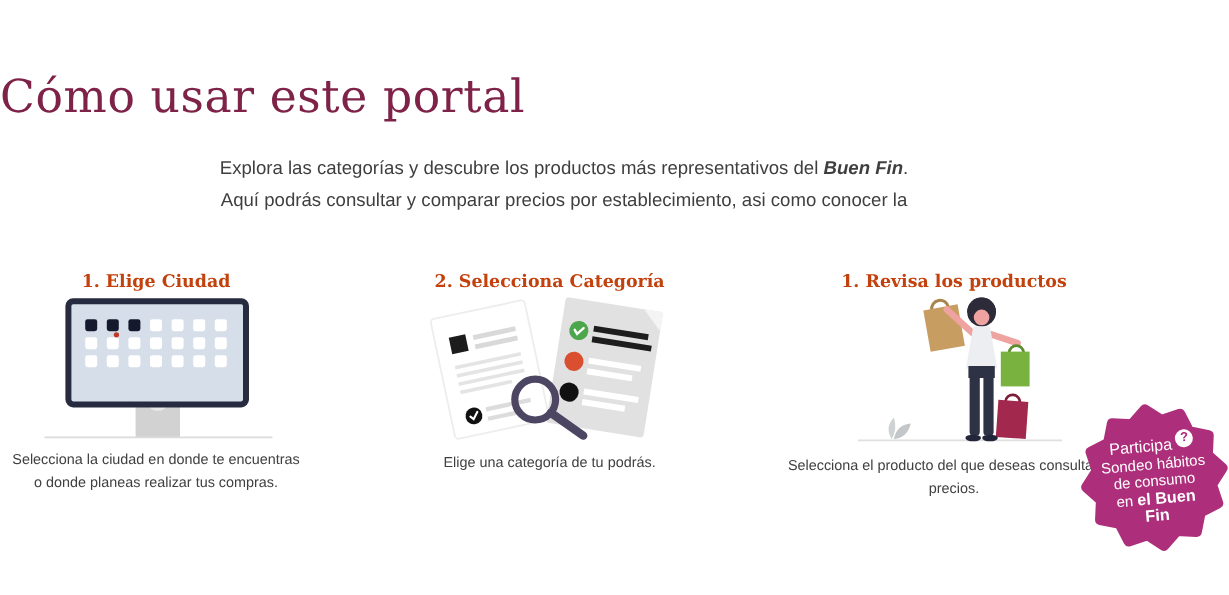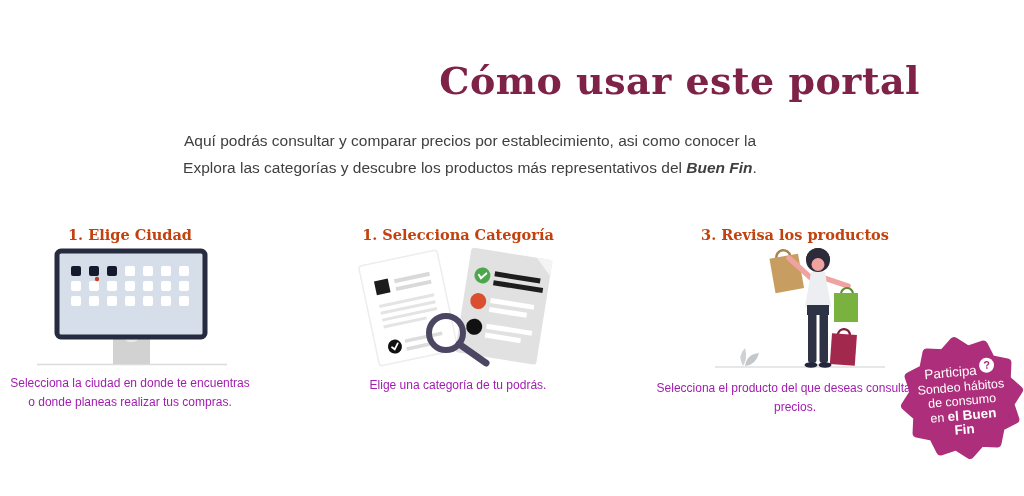--- a/index.html
+++ b/index.html
@@ -4,23 +4,23 @@
 <style>
   * { margin:0; padding:0; box-sizing:border-box; }
   html,body { background:#fff; }
   .canvas {
     position:relative; width:1024px; height:496px;
     background:#ffffff; overflow:hidden;
     font-family:"Liberation Sans", sans-serif;
   }
   .page-title {
     position:absolute; top:58px; left:0; width:920px;
-    text-align:right;
+    text-align:left;
     font-family:"DejaVu Serif", serif;
-    font-weight:bold; font-size:38px; letter-spacing:0.5px;
+    font-weight:normal; font-size:38px; letter-spacing:0.5px;
     color:#7e2248;
   }
   .intro {
     position:absolute; top:127px; left:0; width:940px;
     text-align:center; color:#3f3f3f;
     font-size:15.5px; line-height:27px;
   }
   .intro .brand { font-weight:bold; font-style:italic; }
 
   .step-col { position:absolute; top:226px; }
@@ -31,21 +31,21 @@
     text-align:center;
     font-family:"DejaVu Serif", serif;
     font-weight:bold; font-size:14.5px; color:#c2410c;
   }
   .step-illu { position:absolute; }
   .c1 .step-illu { left:0;  top:20px; }
   .c2 .step-illu { left:0;  top:21px; }
   .c3 .step-illu { left:10px; top:19px; }
   .step-caption {
     position:absolute; left:0; right:0;
-    text-align:center; color:#a21caf;
+    text-align:center; color:#404040;
     font-size:12px; line-height:19px;
   }
   .c1 .step-caption { top:148px; width:245px; margin:0 auto; }
   .c2 .step-caption { top:150px; }
   .c3 .step-caption { top:153px; }
 
   .survey-badge {
     position:absolute; left:898px; top:332px; width:128px; height:136px;
     z-index:5; cursor:pointer;
   }
@@ -68,22 +68,22 @@
   .badge-bold { font-weight:bold; font-size:13.5px; }
 </style>
 </head>
 <body>
 
 <div class="canvas">
 
   <h1 class="page-title">Cómo usar este portal</h1>
 
   <div class="intro">
+    <div><span>Explora las categorías y descubre los productos más representativos del </span><span class="brand">Buen Fin</span><span>.</span></div>
     <div>Aquí podrás consultar y comparar precios por establecimiento, asi como conocer la</div>
-    <div><span>Explora las categorías y descubre los productos más representativos del </span><span class="brand">Buen Fin</span><span>.</span></div>
   </div>
 
   <div class="step-col c1">
     <h3 class="step-heading">1. Elige Ciudad</h3>
     <svg class="step-illu" width="250" height="125" viewBox="0 0 250 125">
       <line x1="32" y1="118.5" x2="222" y2="118.5" stroke="#dcdcdc" stroke-width="1.5"></line>
       <rect x="108" y="91" width="37" height="27" fill="#d2d2d2"></rect>
       <path d="M119,91 h15 a7,5 0 0 1 -15,0 z" fill="#e9e9e9"></path>
       <rect x="52" y="5" width="148" height="86" rx="4" fill="#d6dfe9" stroke="#272b3f" stroke-width="5"></rect>
       <g>
@@ -108,21 +108,21 @@
         <rect x="138" y="50" width="10" height="10" rx="2" fill="#ffffff"></rect>
         <rect x="156" y="50" width="10" height="10" rx="2" fill="#ffffff"></rect>
         <rect x="174" y="50" width="10" height="10" rx="2" fill="#ffffff"></rect>
         <circle cx="92" cy="33" r="2.2" fill="#c0392b"></circle>
       </g>
     </svg>
     <p class="step-caption">Selecciona la ciudad en donde te encuentras o donde planeas realizar tus compras.</p>
   </div>
 
   <div class="step-col c2">
-    <h3 class="step-heading">1. Selecciona Categoría</h3>
+    <h3 class="step-heading">2. Selecciona Categoría</h3>
     <svg class="step-illu" width="236" height="122" viewBox="0 0 236 122">
 
       <g transform="rotate(-12 68 60)">
         <rect x="28" y="10" width="80" height="102" rx="3" fill="#ffffff" stroke="#ededed" stroke-width="1.5"></rect>
         <rect x="40" y="28" width="14" height="14" fill="#1c1c1c"></rect>
         <rect x="60" y="30" width="36" height="4" fill="#d9d9d9"></rect>
         <rect x="60" y="38" width="36" height="4" fill="#d9d9d9"></rect>
         <rect x="40" y="52" width="56" height="3" fill="#e4e4e4"></rect>
         <rect x="40" y="59" width="56" height="3" fill="#e4e4e4"></rect>
         <rect x="40" y="66" width="56" height="3" fill="#e4e4e4"></rect>
@@ -150,21 +150,21 @@
 
       <g>
         <circle cx="106" cy="86" r="17" fill="none" stroke="#4d4663" stroke-width="6"></circle>
         <line x1="119" y1="97" x2="146" y2="116" stroke="#4d4663" stroke-width="7" stroke-linecap="round"></line>
       </g>
     </svg>
     <p class="step-caption">Elige una categoría de tu podrás.</p>
   </div>
 
   <div class="step-col c3">
-    <h3 class="step-heading">3. Revisa los productos</h3>
+    <h3 class="step-heading">1. Revisa los productos</h3>
     <svg class="step-illu" width="250" height="130" viewBox="0 0 250 130">
       <line x1="60" y1="122" x2="230" y2="122" stroke="#dfdfdf" stroke-width="1.5"></line>
 
       <g>
         <path d="M88,121 q-6,-10 2,-18 q3,10 -2,18 z" fill="#cfd2d4"></path>
         <path d="M90,121 q2,-12 14,-13 q-3,12 -14,13 z" fill="#c4c7c9"></path>
       </g>
 
       <g transform="rotate(-10 131 27)">
         <path d="M124,12 a7,7 0 0 1 14,0" fill="none" stroke="#a8854d" stroke-width="2.5"></path>

